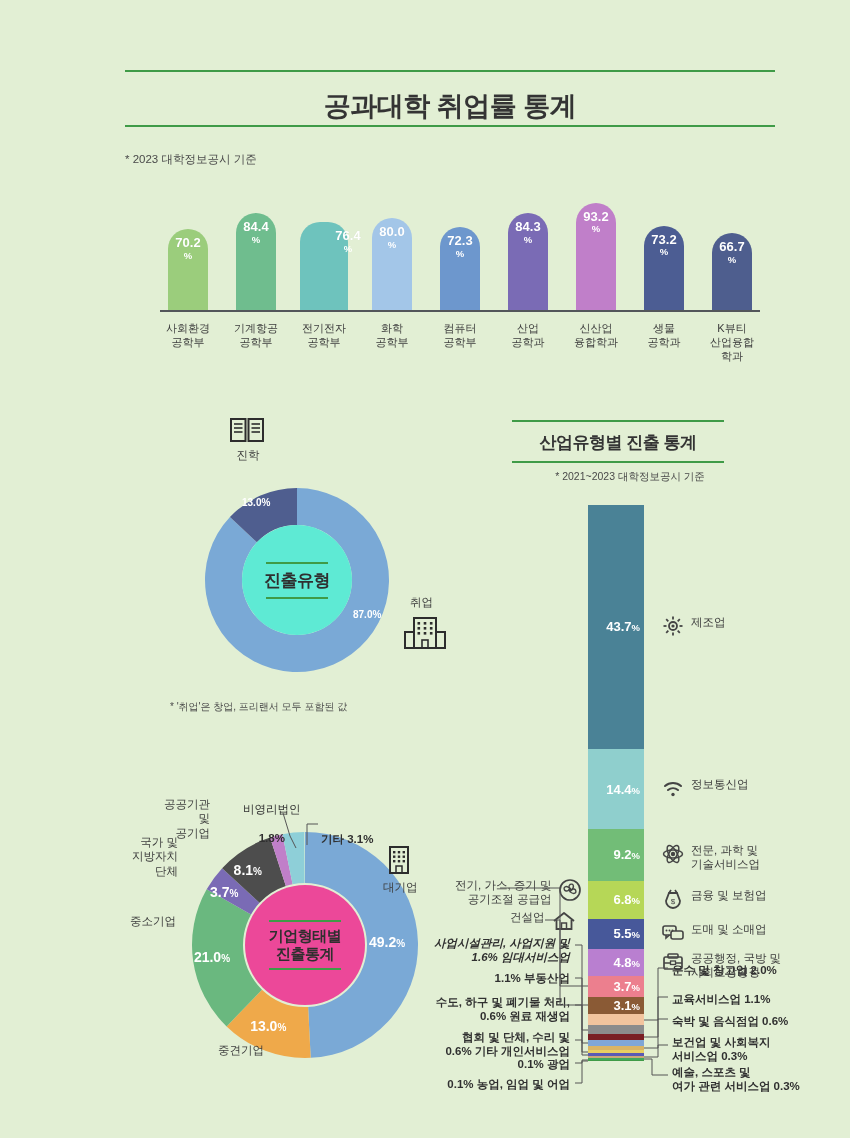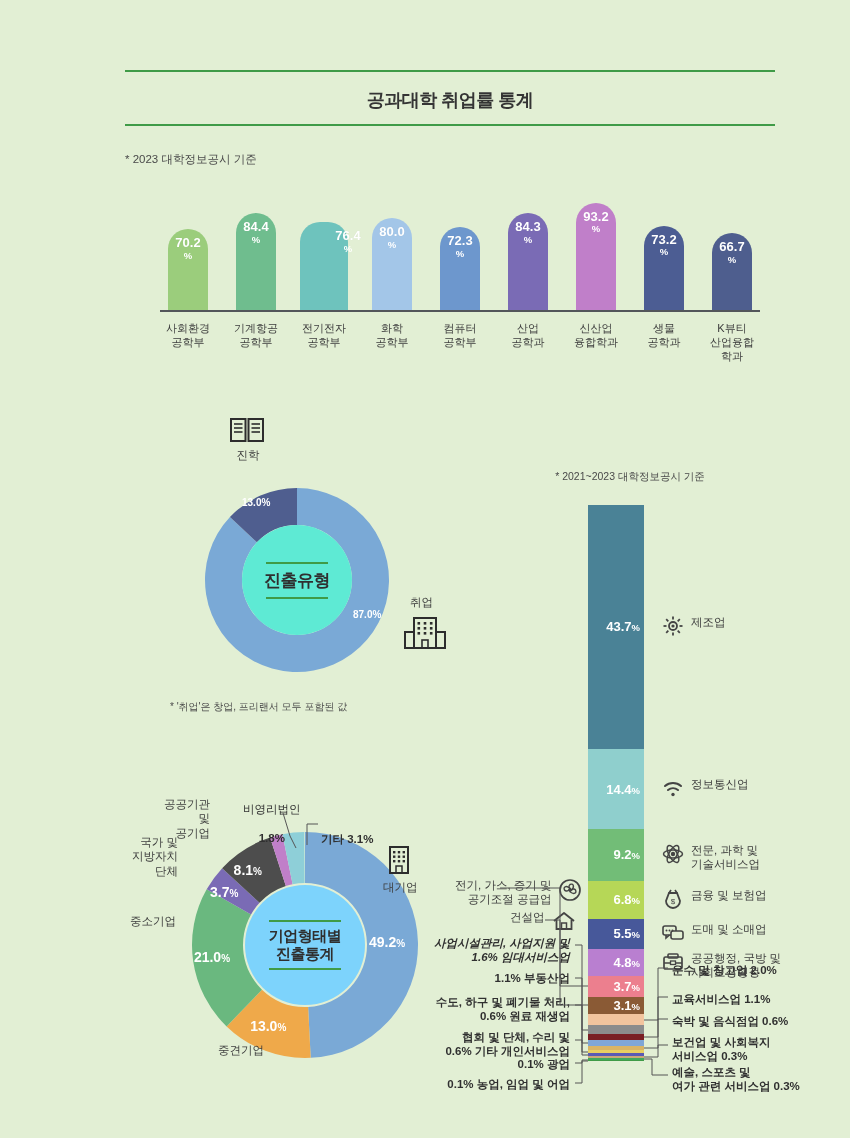--- a/index.html
+++ b/index.html
@@ -15,25 +15,25 @@
   }
 
   .page { position: relative; width: 850px; height: 1138px; }
 
   
   .header { position: absolute; left: 125px; top: 70px; width: 650px; }
   .rule { height: 2px; background: #3f9b47; width: 100%; }
   .rule.thin { height: 2px; }
   .main-title {
     text-align: center;
-    font-size: 18px;
+    font-size: 27px;
     font-weight: bold;
     color: #343434;
     letter-spacing: -0.5px;
-    padding: 16px 0 12px;
+    padding: 16px 0 1px;
   }
   .note {
     position: absolute;
     left: 125px; top: 152px;
     font-size: 11.5px;
     color: #4a4a4a;
   }
 
   
   .barchart {
@@ -131,21 +131,21 @@
     position: absolute; left: 0px; top: 215px;
     font-size: 10px; color: #4a4a4a;
   }
 
   
   .donut2-wrap { position: absolute; left: 190px; top: 830px; width: 230px; height: 230px; }
   .donut2-center {
     position: absolute;
     left: 55px; top: 55px;
     width: 120px; height: 120px;
-    background: #7dd3fc;
+    background: #ec4899;
     border-radius: 50%;
     display: flex; flex-direction: column;
     align-items: center; justify-content: center;
   }
   .d2-cal { position: absolute; font-size: 14px; font-weight: bold; color: #ffffff; }
   .d2-cal span { font-size: 10px; }
   .d2-out { position: absolute; font-size: 11.5px; color: #3c3c3c; line-height: 1.25; white-space: pre-line; }
   .d2-callout { position: absolute; font-size: 11.5px; color: #303030; line-height: 1.25; white-space: pre-line; }
   .d2-callout b { font-weight: bold; }
 
@@ -395,20 +395,25 @@
     <b>1.8%</b>
   </div>
   <div class="d2-callout" style="left:321px; top:818px;">
     <b>기타 3.1%</b>
   </div>
   <svg class="leader" width="850" height="1138">
     <polyline points="283,813 290,836 296,848" fill="none" stroke="#555" stroke-width="1"></polyline>
     <polyline points="318,824 307,824 307,845" fill="none" stroke="#555" stroke-width="1"></polyline>
   </svg>
 
+  <div class="sec2-header">
+    <div class="rule"></div>
+    <div class="sec2-title">산업유형별 진출 통계</div>
+    <div class="rule thin"></div>
+  </div>
   <div class="sec2-note">* 2021~2023 대학정보공시 기준</div>
 
   <div class="stack" id="stack">
       <div class="seg" style="height: 243.948px; background: rgb(74, 130, 150);">
         <div class="sv">43.7<span>%</span></div>
       </div>
       <div class="seg" style="height: 80.3855px; background: rgb(143, 207, 205);">
         <div class="sv">14.4<span>%</span></div>
       </div>
       <div class="seg" style="height: 51.3574px; background: rgb(114, 189, 119);">

